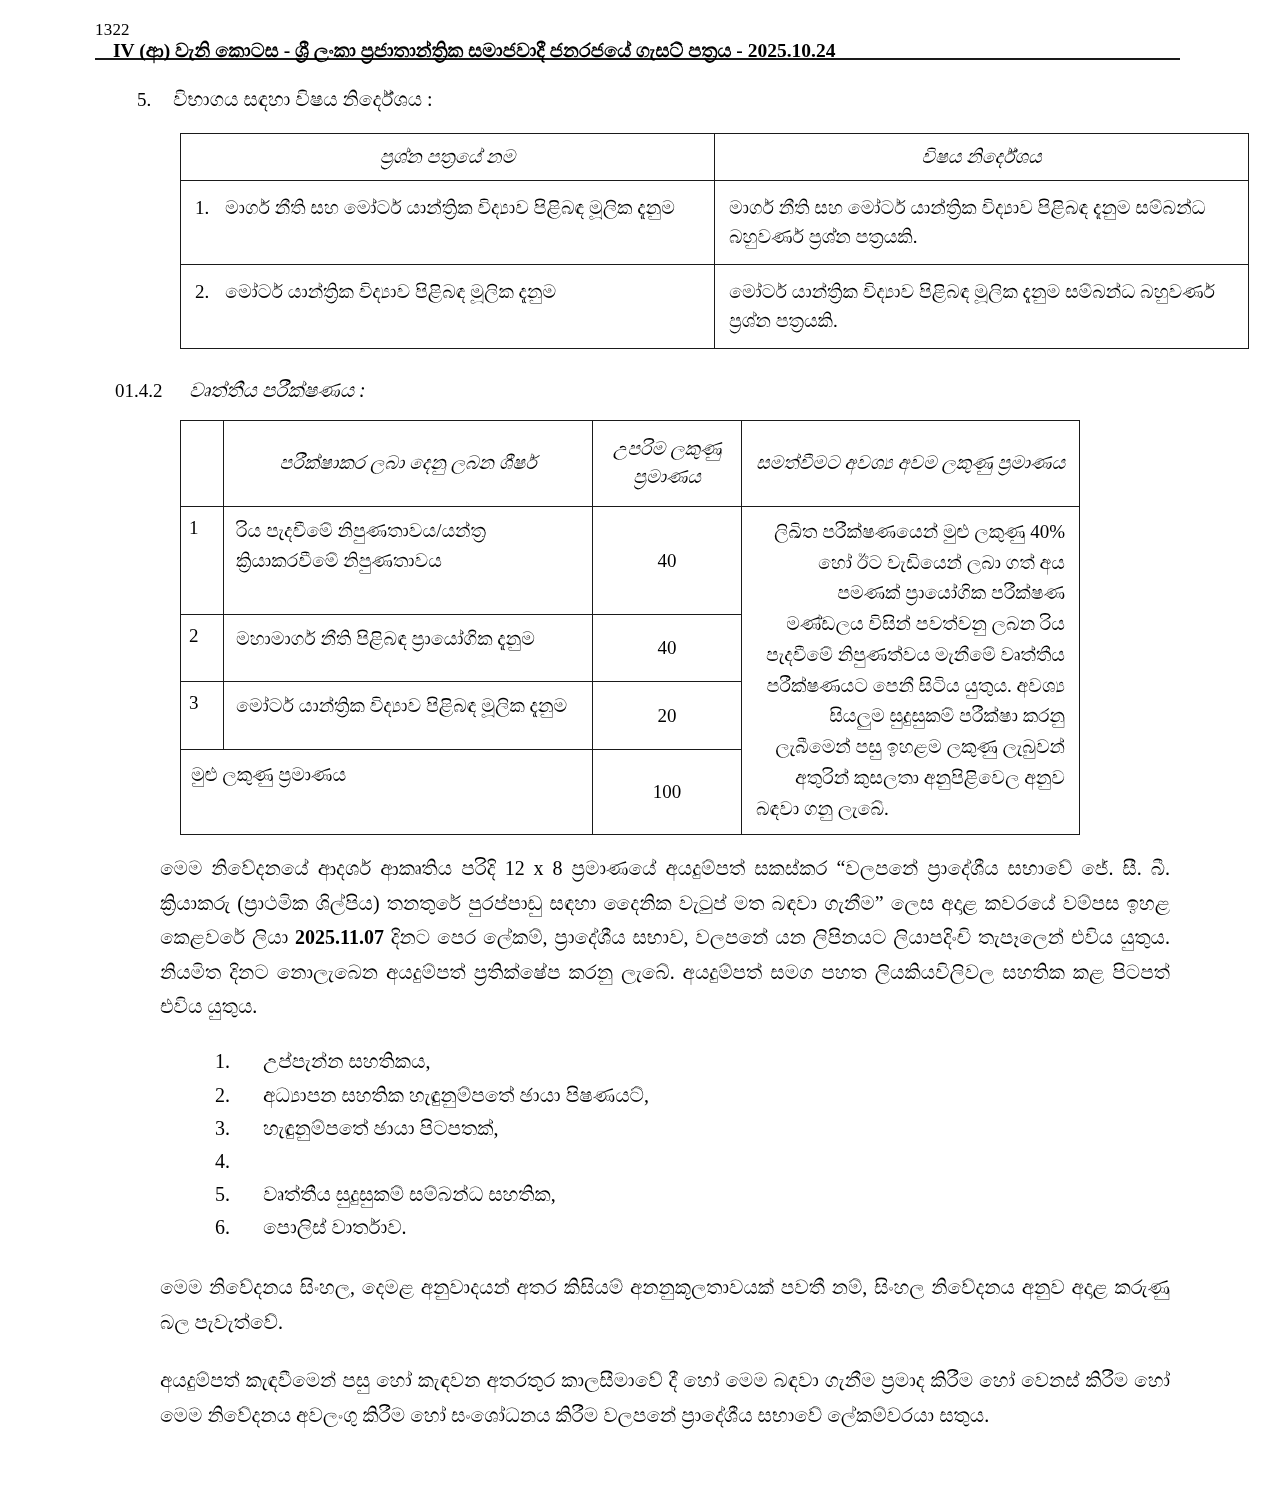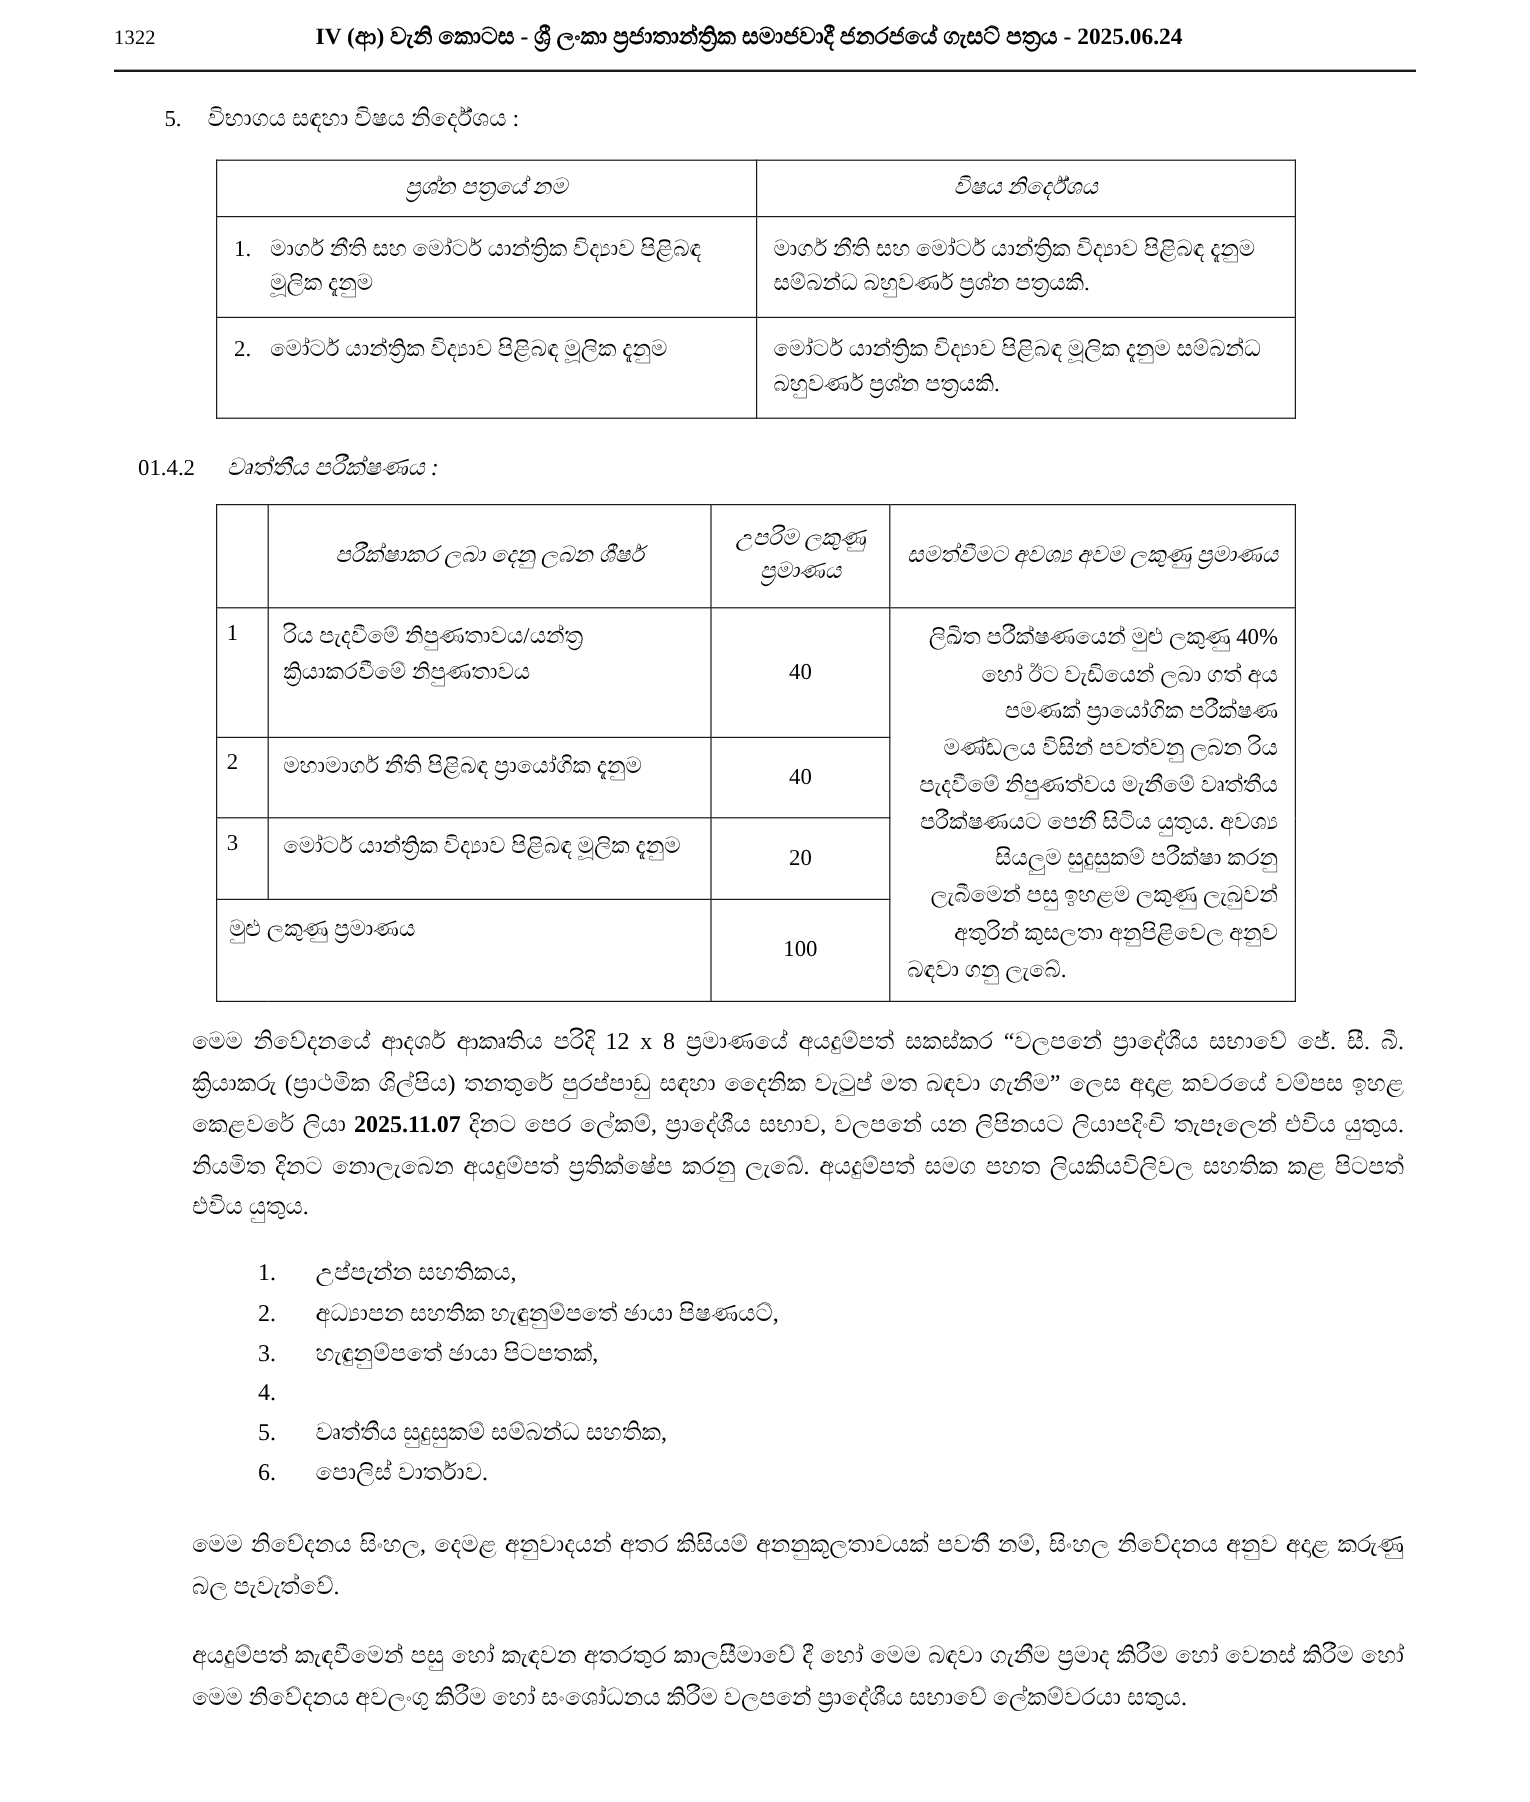--- a/index.html
+++ b/index.html
@@ -28,20 +28,21 @@
   
   .page-header {
     position: relative;
     margin: 20px 95px 0 95px;
     height: 46px;
   }
   .header-row {
     display: flex;
     align-items: baseline;
     height: 34px;
+    flex-direction: column;
   }
   .folio {
     font-size: 17px;
     letter-spacing: 0.2px;
     width: 150px;
     flex: none;
   }
   .header-title {
     flex: 1;
     text-align: left;
@@ -95,21 +96,21 @@
     border: 1.3px solid #1a1a1a;
     padding: 9px 12px;
     vertical-align: top;
     font-weight: normal;
     text-align: left;
   }
 
   
   #table-subjects {
     margin: 22px 0 0 85px;
-    width: 900px;
+    width: 1069px;
   }
   #table-subjects th {
     text-align: center;
     padding: 12px 10px;
     font-style: italic;
     font-size: 19px;
   }
   #table-subjects td {
     padding: 12px 14px;
     line-height: 1.55;
@@ -192,21 +193,21 @@
   .nowrap { white-space: nowrap; }
 </style>
 </head>
 <body>
 
 <div class="page">
 
   <div class="page-header">
     <div class="header-row">
       <div class="folio">1322</div>
-      <div class="header-title">IV (ආ) වැනි කොටස - ශ්‍රී ලංකා ප්‍රජාතාන්ත්‍රික සමාජවාදී ජනරජයේ ගැසට් පත්‍රය - 2025.06.24</div>
+      <div class="header-title">IV (ආ) වැනි කොටස - ශ්‍රී ලංකා ප්‍රජාතාන්ත්‍රික සමාජවාදී ජනරජයේ ගැසට් පත්‍රය - 2025.10.24</div>
     </div>
     <div class="header-rule"></div>
   </div>
 
   <div class="body-area">
 
     <div class="section-line" id="sec5">
       <span class="sec-num">5.</span>
       <span class="sec-text">විභාගය සඳහා විෂය නිර්දේශය :</span>
     </div>

